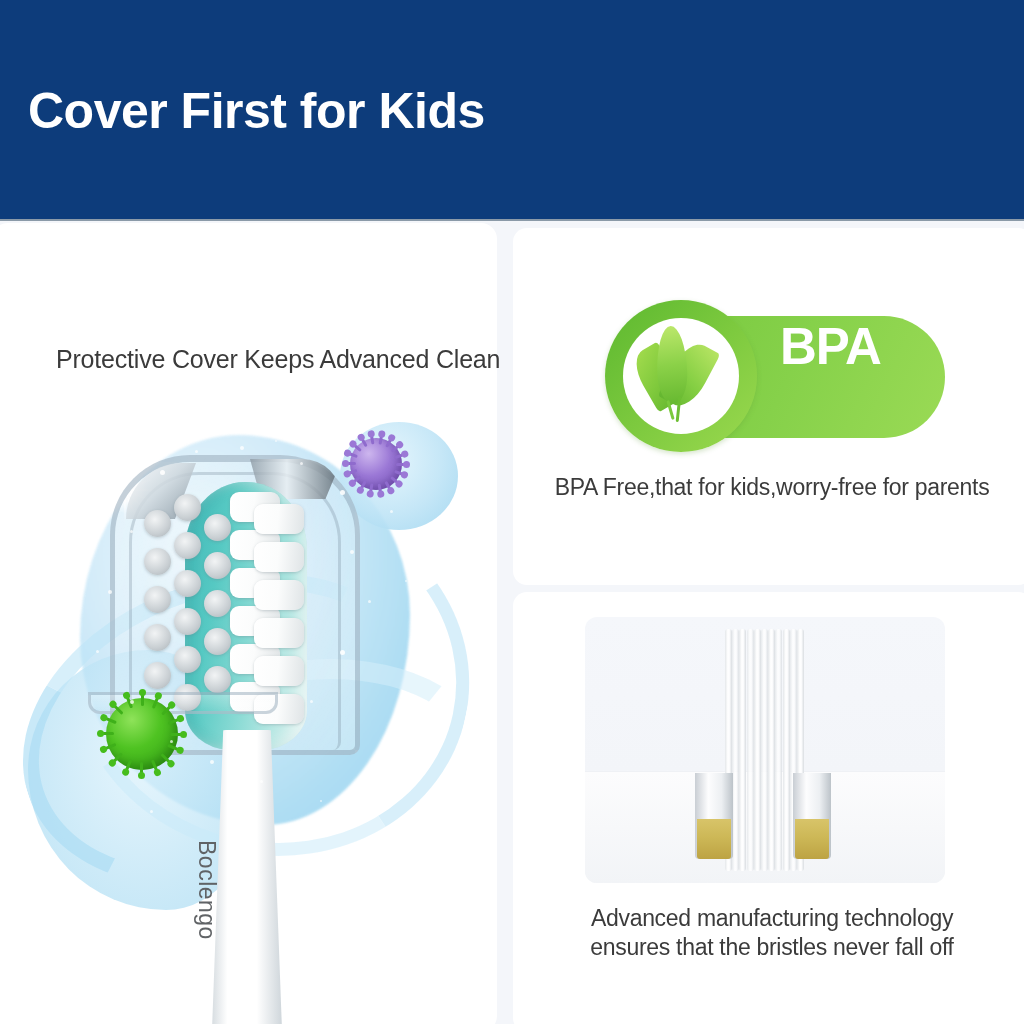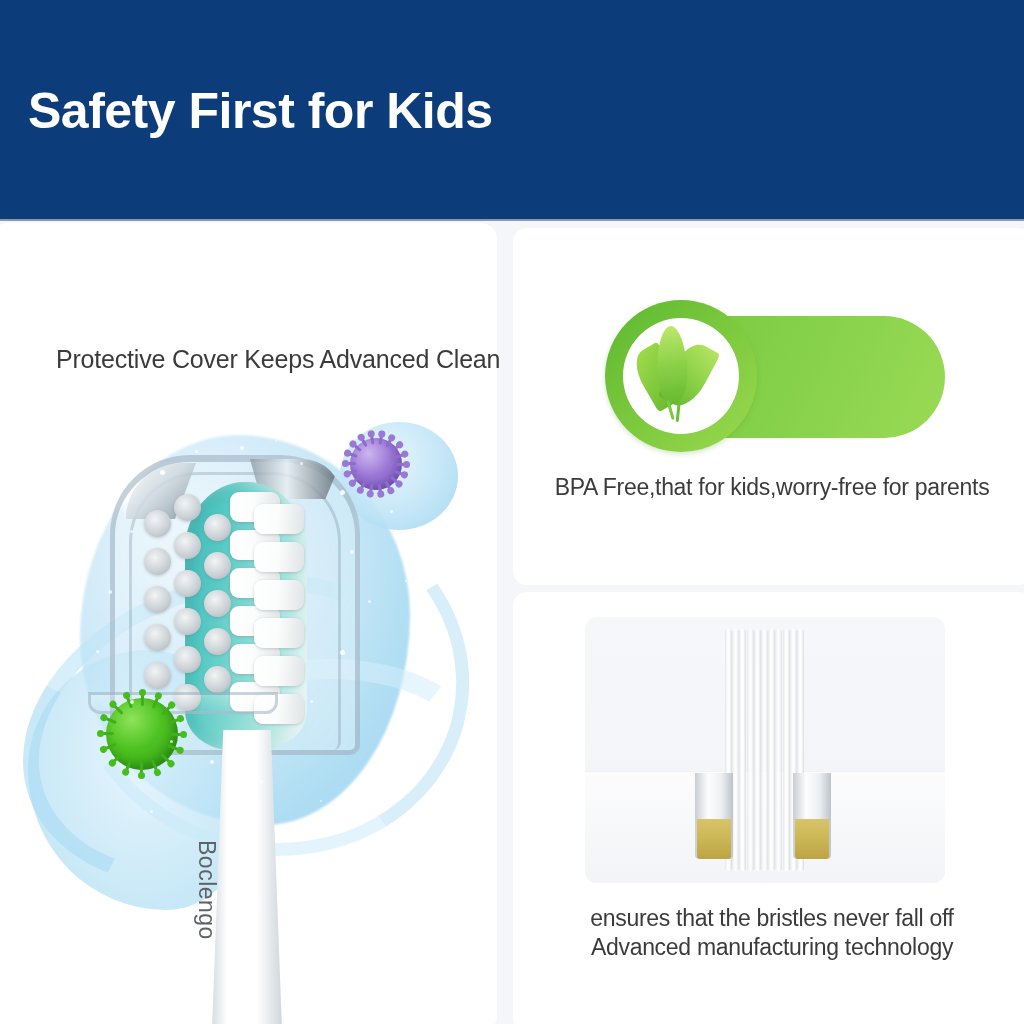--- a/index.html
+++ b/index.html
@@ -465,21 +465,21 @@
     color: #3b3b3b;
     letter-spacing: -0.3px;
   }
 </style>
 </head>
 <body>
 
 <div id="page">
 
   <div class="header">
-    <div class="header-title">Safety First for Kids</div>
+    <div class="header-title">Cover First for Kids</div>
   </div>
 
   <div class="card card-left"></div>
 
   <div class="left-caption">Protective Cover Keeps Advanced Clean</div>
 
   <div class="brush-scene">
     <div class="blob-main"></div>
     <div class="blob-knob"></div>
     <div class="blob-lowerleft"></div>
@@ -717,20 +717,21 @@
     <div class="bpa-pill"></div>
     <div class="bpa-ring">
       <div class="bpa-ring-inner"></div>
     </div>
     <div class="leaf leaf-left"></div>
     <div class="leaf leaf-right"></div>
     <div class="leaf leaf-center"></div>
     <div class="leaf-stem"></div>
     <div class="leaf-stem2"></div>
     <div class="bpa-text">
+      <div class="l1">BPA</div>
     </div>
   </div>
 
   <div class="bpa-caption">BPA Free,that for kids,worry-free for parents</div>
 
   <div class="card card-bristle"></div>
 
   <div class="bristle-photo">
     <div class="photo-plate"></div>
     <div class="tuft" id="tuft">
@@ -744,17 +745,17 @@
         <div class="fil" style="left: 50.4px; opacity: 0.82;"></div>
         <div class="fil" style="left: 57.6px; opacity: 1;"></div>
         <div class="fil" style="left: 64.8px; opacity: 0.82;"></div>
         <div class="fil" style="left: 72px; opacity: 1;"></div>
       </div>
     <div class="staple staple-l"></div>
     <div class="staple staple-r"></div>
   </div>
 
   <div class="bristle-caption">
+    <div>Advanced manufacturing technology</div>
     <div>ensures that the bristles never fall off</div>
-    <div>Advanced manufacturing technology</div>
   </div>
 
 </div>
 
 </body></html>

